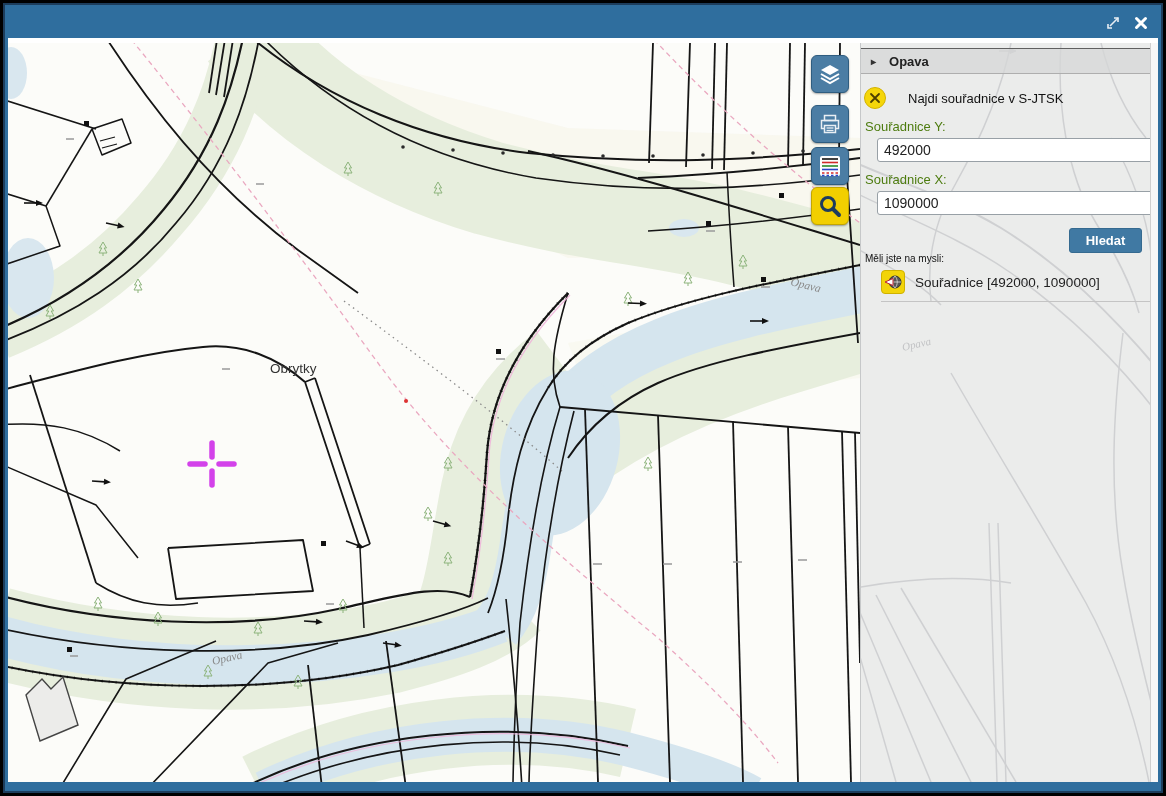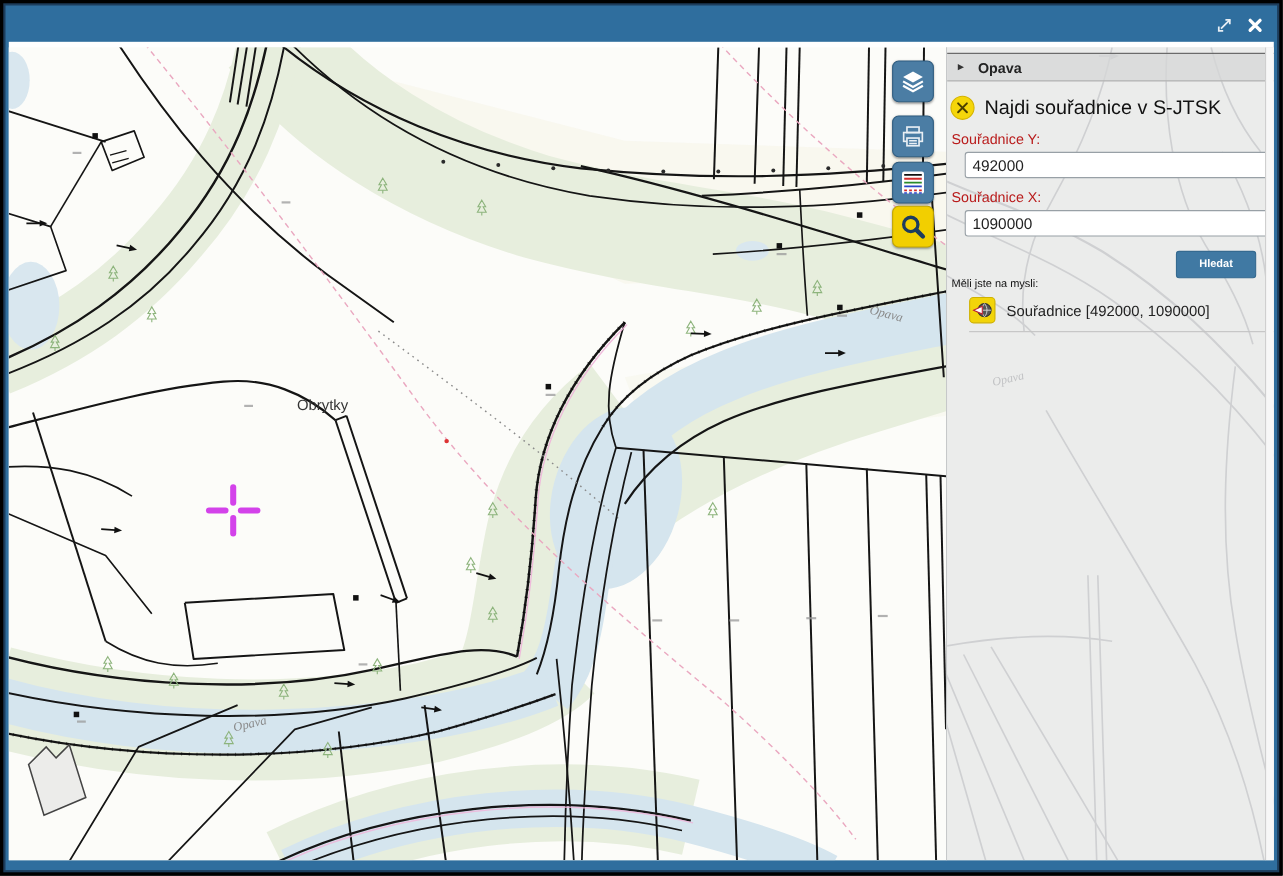--- a/index.html
+++ b/index.html
@@ -26,29 +26,29 @@
   .ghost{position:absolute;left:0;top:0;}
   .panel-content{position:absolute;inset:0;}
   .p-head{display:flex;justify-content:space-between;align-items:flex-start;padding:6px 16px 0 16px;}
   .p-title{font-size:26px;color:#222;letter-spacing:.5px;}
   .p-close{width:29px;height:28px;background:#4580aa;border:1px solid #38678b;border-radius:4px;
            display:flex;align-items:center;justify-content:center;margin-top:3px;cursor:pointer;box-sizing:border-box;}
   .dotazy{margin-top:5px;border-top:1px solid #5f5f5f;border-bottom:1px solid #aeaeae;
           background:rgba(214,215,215,.75);height:24px;display:flex;align-items:center;
           font-size:13px;font-weight:bold;color:#222;cursor:pointer;}
   .dotazy .tri{margin:0 13px 0 10px;font-size:10px;color:#333;}
-  .tool-row{display:flex;align-items:center;gap:9px;margin:13px 0 0 3px;font-size:18px;color:#111;}
+  .tool-row{display:flex;align-items:center;gap:22px;margin:13px 0 0 3px;font-size:13px;color:#111;}
   .ycircle{width:22px;height:22px;border-radius:50%;background:#f5d60a;border:1px solid #d4b300;
            display:flex;align-items:center;justify-content:center;flex:none;box-sizing:border-box;}
-  .flabel{margin:10px 0 4px 4px;font-size:13px;color:#b91c1c;}
+  .flabel{margin:10px 0 4px 4px;font-size:13px;color:#4d7c0f;}
   .pinput{display:block;margin-left:16px;width:262px;height:20px;border:1px solid #98a0a6;border-radius:3px;
           font-size:14px;font-family:inherit;padding:1px 6px;color:#222;background:#fff;}
   .btn-row{text-align:right;margin:13px 16px 0 0;}
   .hledat{width:73px;height:25px;background:#4079a3;border:1px solid #356a90;border-radius:3px;
-          color:#fff;font-weight:bold;font-size:10px;font-family:inherit;cursor:pointer;}
+          color:#fff;font-weight:bold;font-size:13px;font-family:inherit;cursor:pointer;}
   .sugg-h{margin:0 0 0 4px;font-size:10px;color:#111;}
   .sugg-row{display:flex;align-items:center;gap:10px;margin:6px 0 0 20px;padding-bottom:7px;
             border-bottom:1px solid #c4c4c4;width:286px;cursor:pointer;}
   .sugg-icon{width:24px;height:24px;border-radius:4px;background:#f2d409;border:1px solid #cfb100;
              flex:none;display:flex;align-items:center;justify-content:center;box-sizing:border-box;}
   .sugg-text{font-size:13.5px;color:#222;}
   .scrollstrip{position:absolute;top:0;right:0;bottom:0;width:7px;background:#f7f7f7;border-left:1px solid #cfcfcf;}
 </style>
 </head>
 <body>

